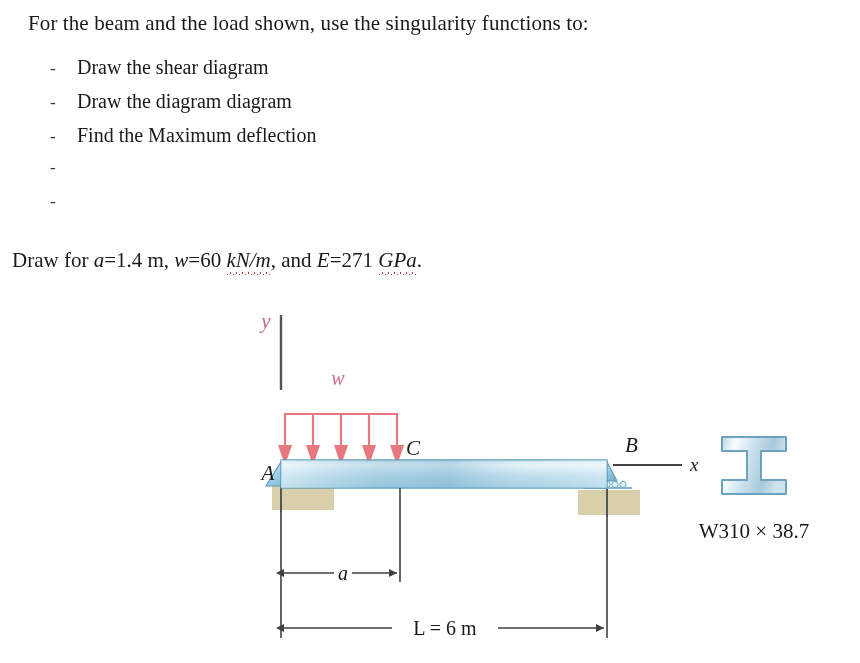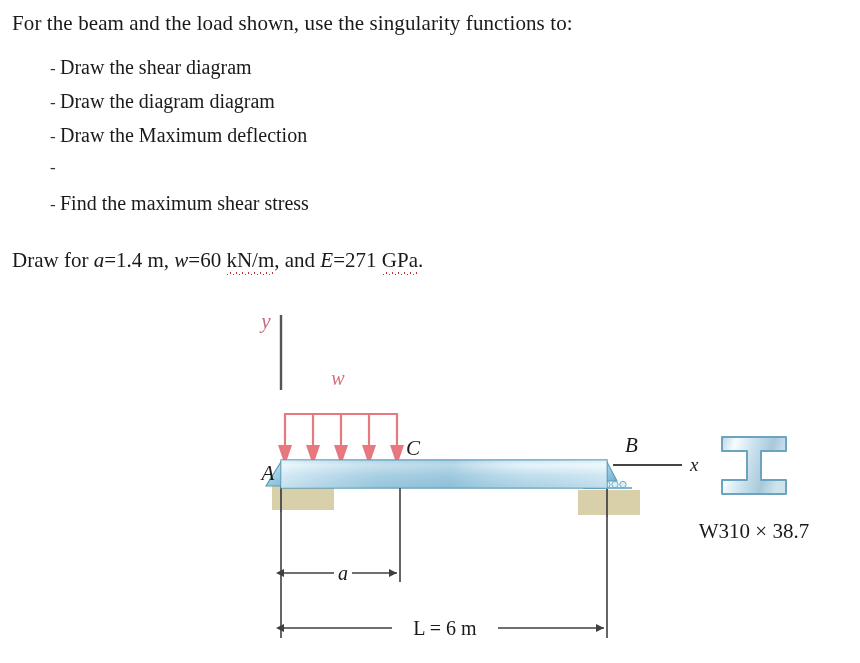--- a/index.html
+++ b/index.html
@@ -16,21 +16,21 @@
     position: relative;
   }
   #problem-sheet {
     position: absolute;
     inset: 0;
   }
 
   
   .prompt {
     position: absolute;
-    left: 12px;
+    left: 28px;
     top: 10px;
     font-size: 21px;
     line-height: 1.25;
     letter-spacing: .1px;
     white-space: nowrap;
     text-align: center;
   }
   .task-list {
     position: absolute;
     left: 12px;
@@ -47,38 +47,40 @@
     width: 48px;
     flex: 0 0 48px;
     text-align: left;
     padding-left: 38px;
     box-sizing: border-box;
     font-size: 17px;
     color: #333;
   }
   .task-label {
     white-space: nowrap;
+    margin-left: 17px;
   }
   .solve-line {
     position: absolute;
     left: 12px;
     top: 248px;
     font-size: 21px;
     white-space: nowrap;
   }
   .it { font-style: italic; }
   .squiggle {
     
     background-repeat: repeat-x;
     background-position: 0 100%;
     background-size: 6px 3px;
     background-image:
       radial-gradient(circle at 1.5px 2.6px, #b33 0 .9px, transparent 1px),
       radial-gradient(circle at 4.5px 0.6px, #b33 0 .9px, transparent 1px);
     padding-bottom: 3px;
+    font-style: italic;
   }
 
   
   #figure {
     position: absolute;
     left: 0;
     top: 290px;
     width: 860px;
     height: 373px;
   }
@@ -95,28 +97,27 @@
     <div class="task-item">
       <span class="task-dash">-</span>
       <span class="task-label">Draw the shear diagram</span>
     </div>
     <div class="task-item">
       <span class="task-dash">-</span>
       <span class="task-label">Draw the diagram diagram</span>
     </div>
     <div class="task-item">
       <span class="task-dash">-</span>
-      <span class="task-label">Draw the Maximum deflection</span>
-    </div>
-    <div class="task-item">
-      <span class="task-dash">-</span>
-    </div>
-    <div class="task-item">
-      <span class="task-dash">-</span>
-      <span class="task-label">Find the maximum shear stress</span>
+      <span class="task-label">Find the Maximum deflection</span>
+    </div>
+    <div class="task-item">
+      <span class="task-dash">-</span>
+    </div>
+    <div class="task-item">
+      <span class="task-dash">-</span>
     </div>
   </div>
 
   <div class="solve-line"><span>Draw for </span><span class="it">a</span><span>=1.4 m, </span><span class="it">w</span><span>=60 </span><span class="squiggle">kN/m</span><span>, and </span><span class="it">E</span><span>=271 </span><span class="squiggle">GPa</span><span>.</span></div>
 
   <div id="figure">
     <svg width="860" height="373" viewBox="0 0 860 373" xmlns="http://www.w3.org/2000/svg">
       <defs>
         <linearGradient id="beamGrad" x1="0" y1="0" x2="0" y2="1">
           <stop offset="0%" stop-color="#cfe6f2"></stop>

